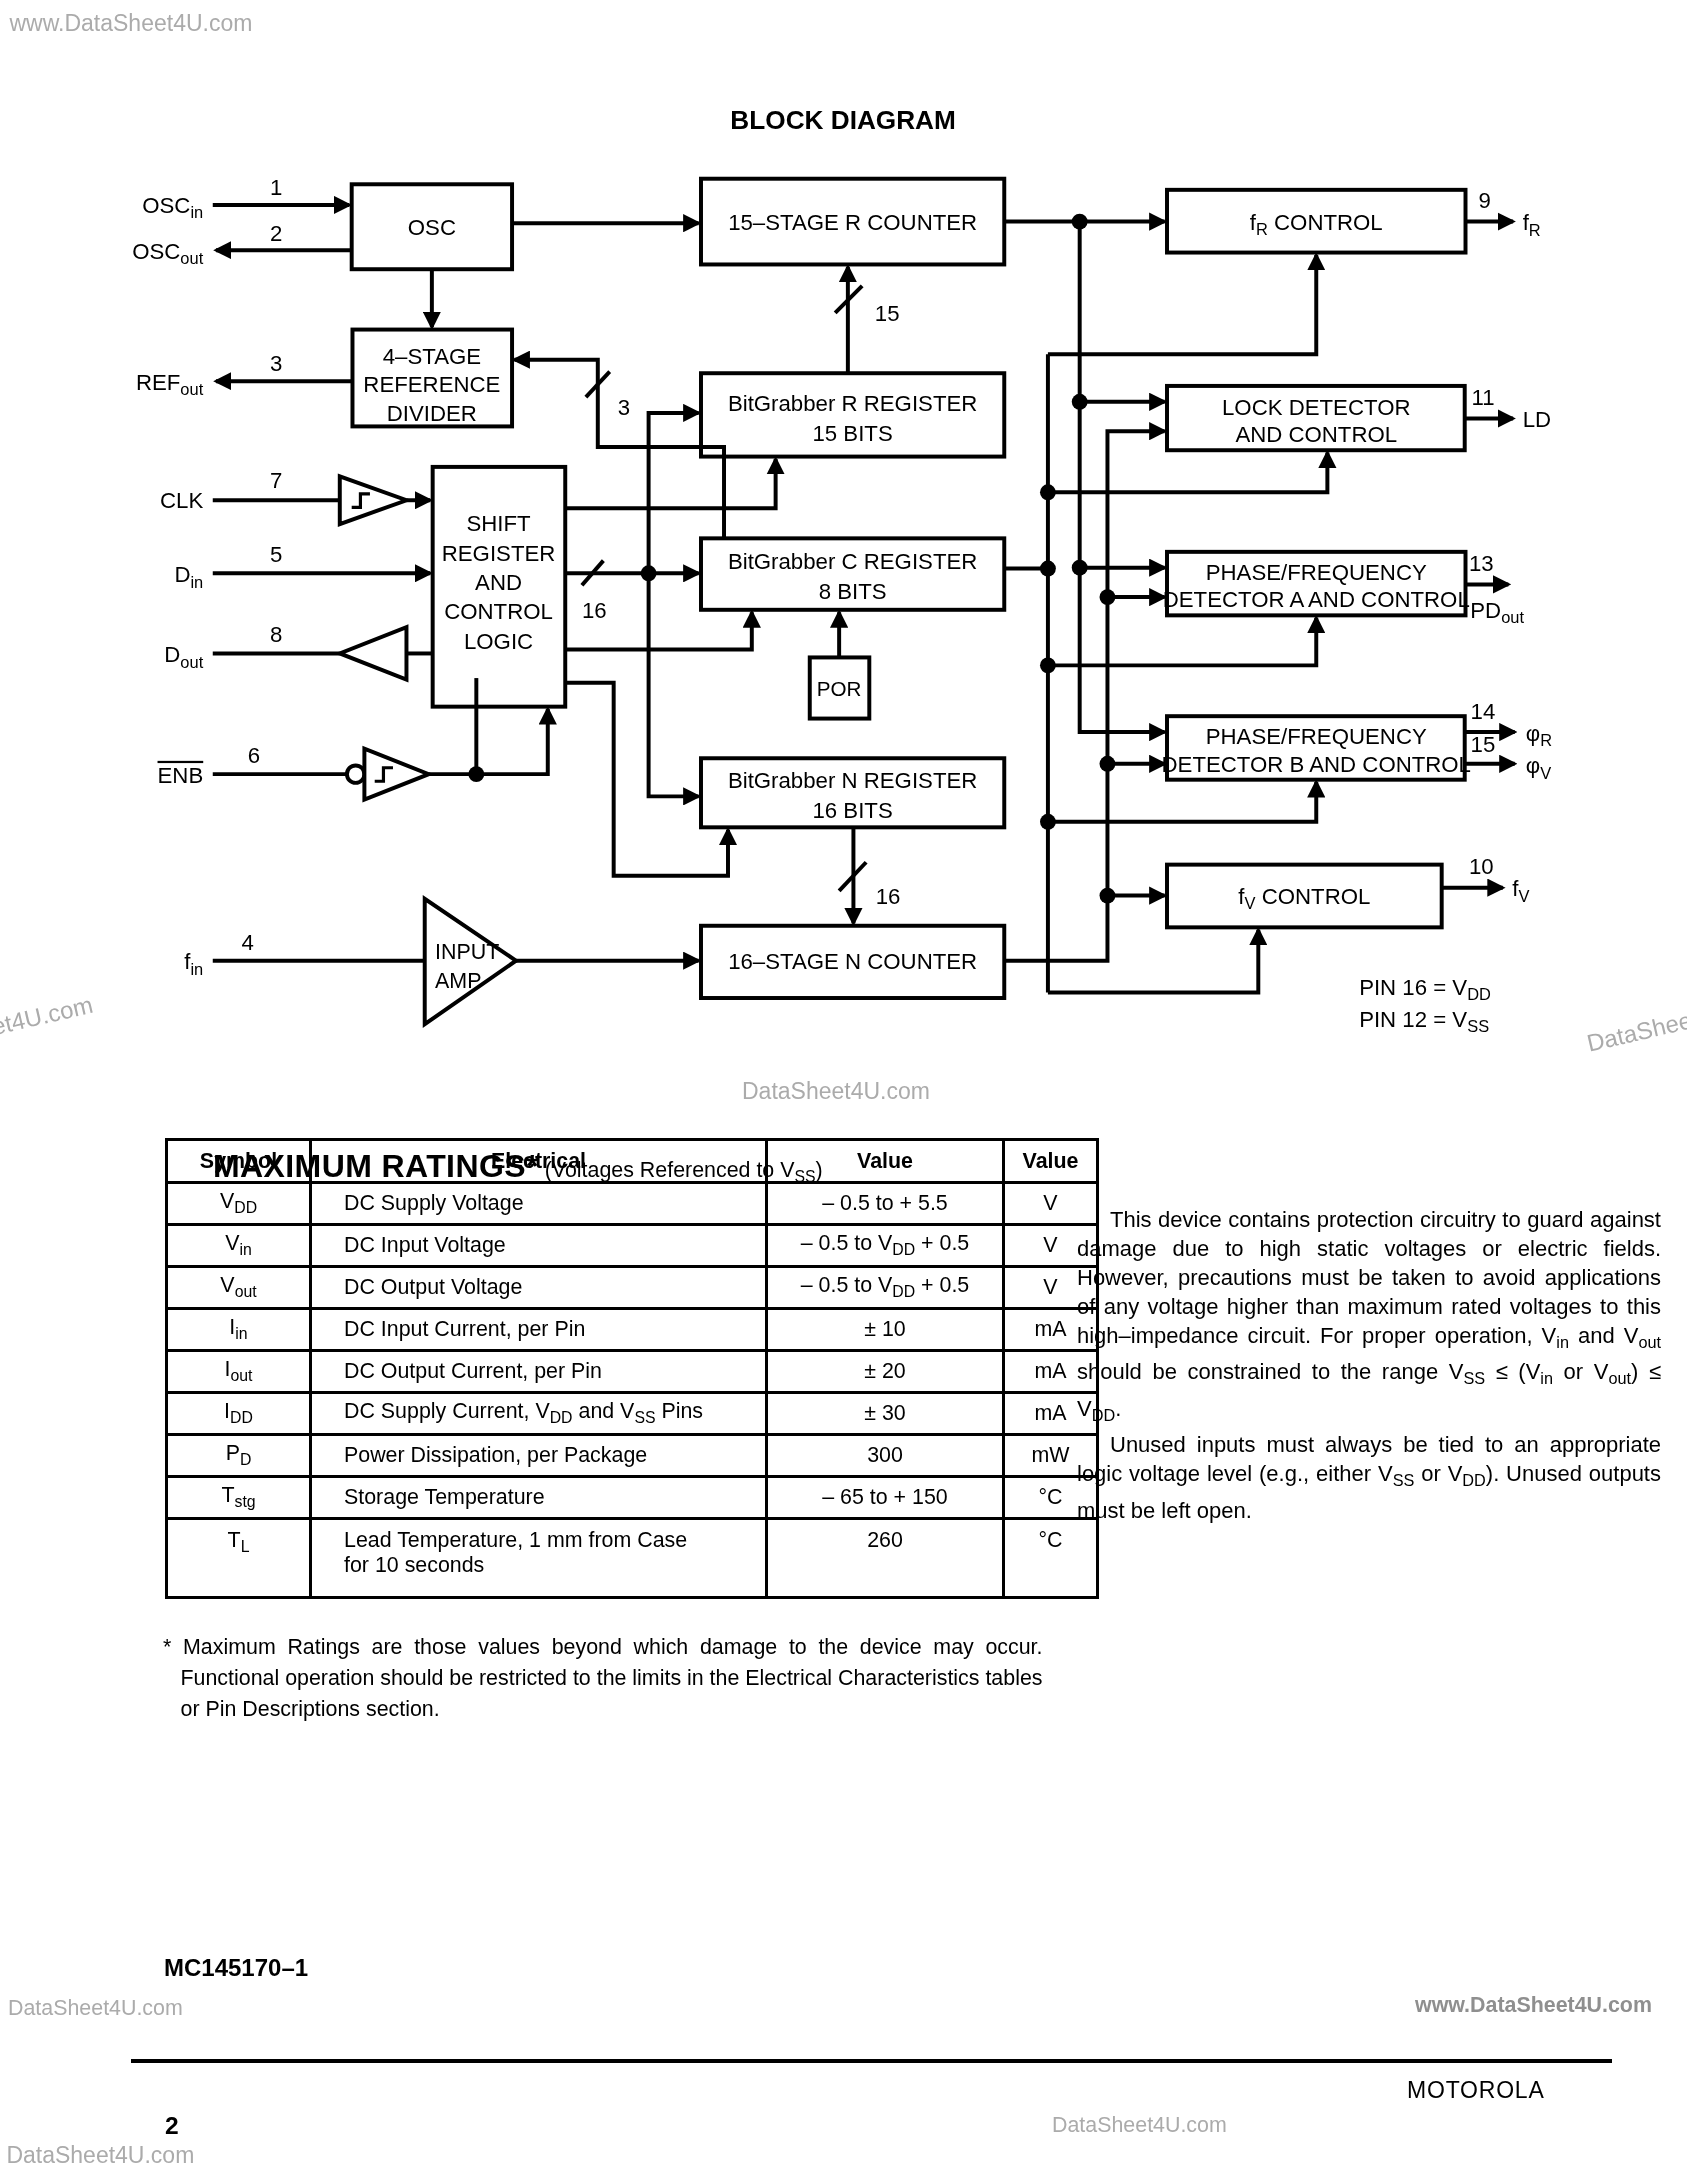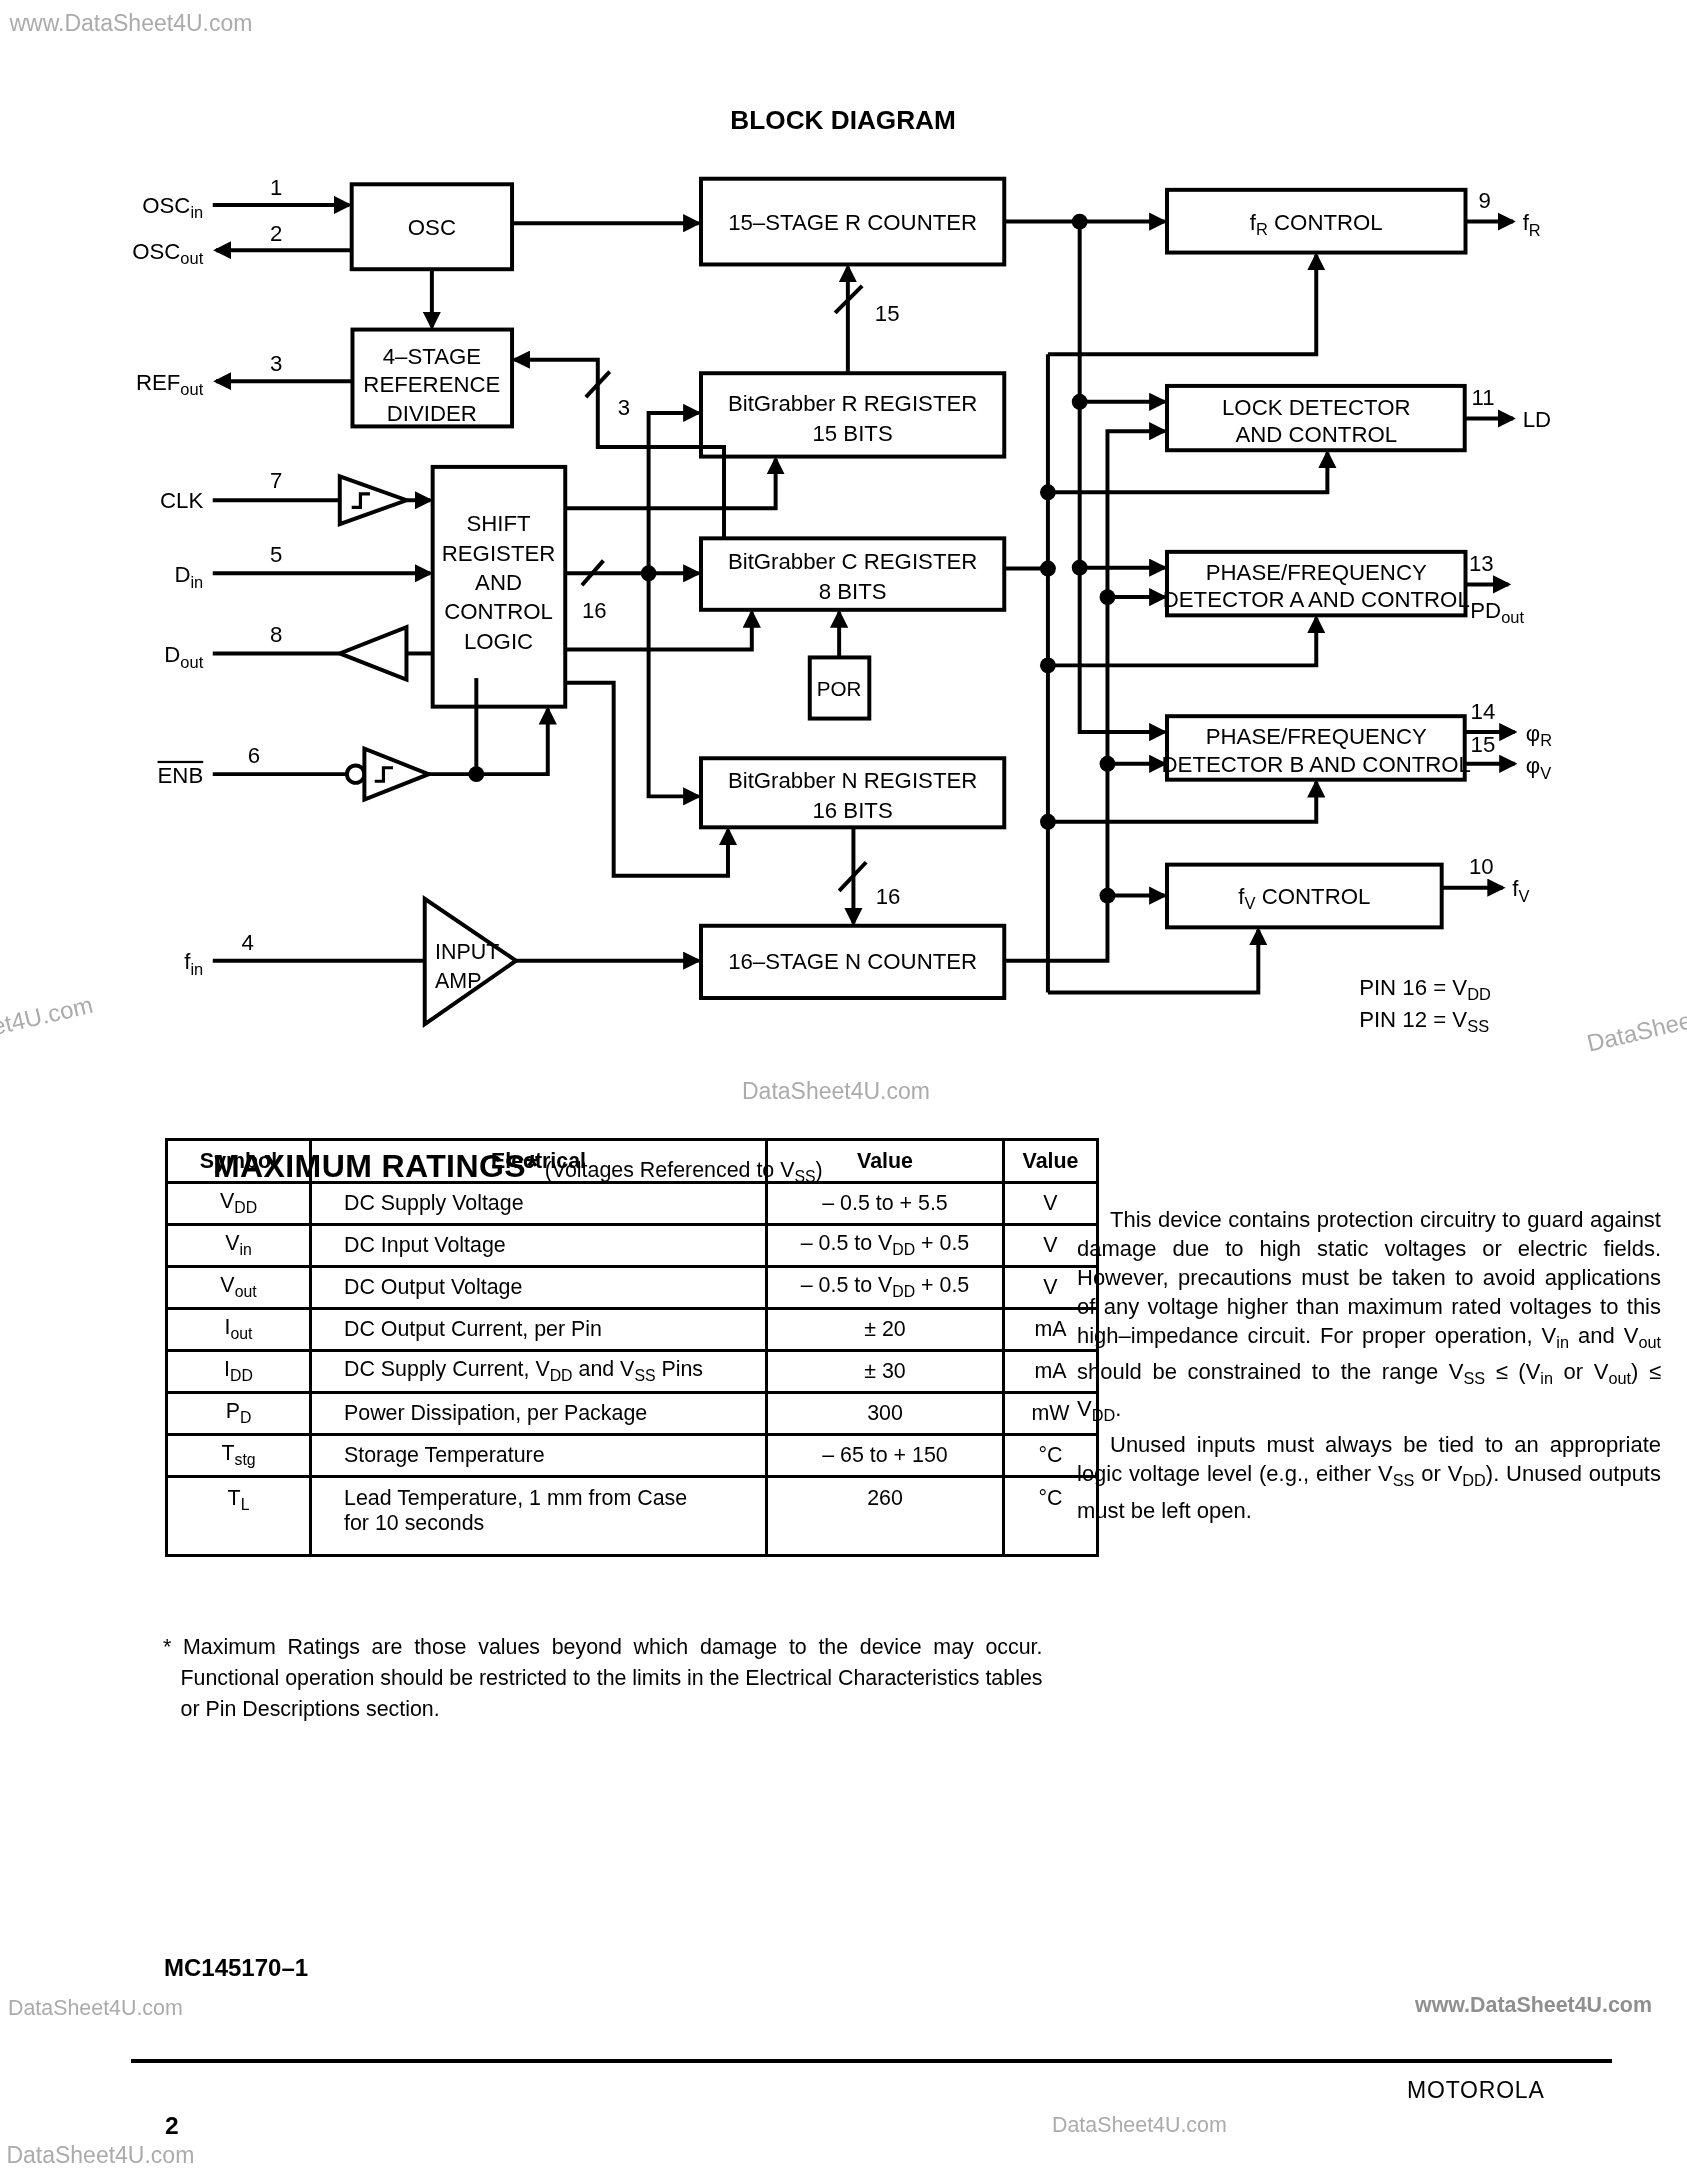--- a/index.html
+++ b/index.html
@@ -317,20 +317,26 @@
         <td class="val"><span>– 0.5 to V</span><sub>DD</sub><span> + 0.5</span></td>
         <td class="unit"><span>V</span></td>
       </tr>
       <tr>
         <td class="sym"><span>V</span><sub>out</sub></td>
         <td class="par"><span>DC Output Voltage</span></td>
         <td class="val"><span>– 0.5 to V</span><sub>DD</sub><span> + 0.5</span></td>
         <td class="unit"><span>V</span></td>
       </tr>
       <tr>
+        <td class="sym"><span>I</span><sub>in</sub></td>
+        <td class="par"><span>DC Input Current, per Pin</span></td>
+        <td class="val"><span>± 10</span></td>
+        <td class="unit"><span>mA</span></td>
+      </tr>
+      <tr>
         <td class="sym"><span>I</span><sub>out</sub></td>
         <td class="par"><span>DC Output Current, per Pin</span></td>
         <td class="val"><span>± 20</span></td>
         <td class="unit"><span>mA</span></td>
       </tr>
       <tr>
         <td class="sym"><span>I</span><sub>DD</sub></td>
         <td class="par"><span>DC Supply Current, V</span><sub>DD</sub><span> and V</span><sub>SS</sub><span> Pins</span></td>
         <td class="val"><span>± 30</span></td>
         <td class="unit"><span>mA</span></td>

